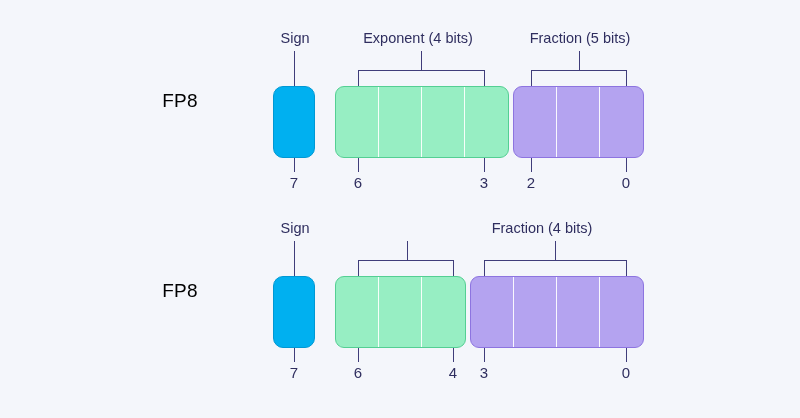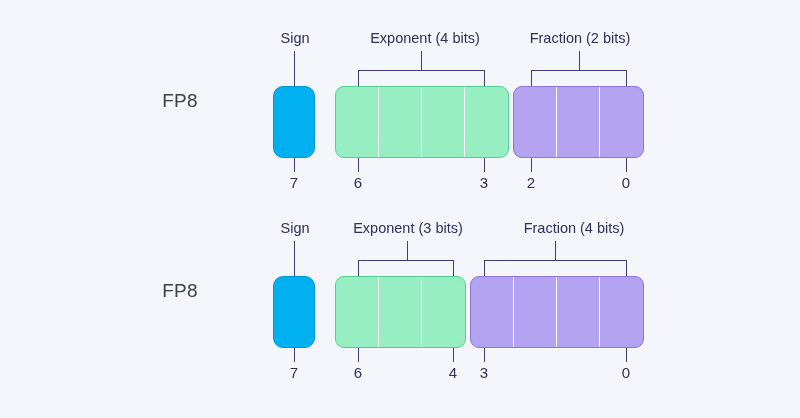--- a/index.html
+++ b/index.html
@@ -19,21 +19,21 @@
     height: 418px;
   }
   .row {
     position: absolute;
     left: 0;
     width: 800px;
   }
   .row-label {
     position: absolute;
     text-align: center;
-    color: #404040;
+    color: #000000;
     font-size: 19px;
     line-height: 26px;
     font-weight: 400;
     letter-spacing: 0.2px;
   }
   .row-label span { display: block; }
 
   
   .caption {
     position: absolute;
@@ -100,27 +100,27 @@
 
   <div class="row" style="top:0;height:209px;">
 
     <div class="row-label" style="left:120px; top:88px; width:120px;">
       <span>FP8</span>
     </div>
 
     <div class="caption" style="left:255px; top:30px; width:80px;">Sign</div>
     <div class="vline" style="left:294px; top:51px; height:35px;"></div>
 
-    <div class="caption" style="left:335px; top:30px; width:180px;">Exponent (4 bits)</div>
+    <div class="caption" style="left:328px; top:30px; width:180px;">Exponent (4 bits)</div>
     <div class="vline" style="left:421px; top:51px; height:20px;"></div>
     <div class="hline" style="left:358px; top:70px; width:127px;"></div>
     <div class="vline" style="left:358px; top:70px; height:16px;"></div>
     <div class="vline" style="left:484px; top:70px; height:16px;"></div>
 
-    <div class="caption" style="left:490px; top:30px; width:180px;">Fraction (2 bits)</div>
+    <div class="caption" style="left:490px; top:30px; width:180px;">Fraction (5 bits)</div>
     <div class="vline" style="left:579px; top:51px; height:20px;"></div>
     <div class="hline" style="left:531px; top:70px; width:96px;"></div>
     <div class="vline" style="left:531px; top:70px; height:16px;"></div>
     <div class="vline" style="left:626px; top:70px; height:16px;"></div>
 
     <div class="field field-sign" style="left:273px; top:86px; width:42px; height:72px;">
       <div class="cell" style="width:100%;"></div>
     </div>
 
     <div class="field field-exp" style="left:335px; top:86px; width:174px; height:72px;">
@@ -151,27 +151,26 @@
 
   <div class="row" style="top:190px;height:228px;">
 
     <div class="row-label" style="left:120px; top:88px; width:120px;">
       <span>FP8</span>
     </div>
 
     <div class="caption" style="left:255px; top:30px; width:80px;">Sign</div>
     <div class="vline" style="left:294px; top:51px; height:35px;"></div>
 
-    <div class="caption" style="left:318px; top:30px; width:180px;">Exponent (3 bits)</div>
     <div class="vline" style="left:407px; top:51px; height:20px;"></div>
     <div class="hline" style="left:358px; top:70px; width:96px;"></div>
     <div class="vline" style="left:358px; top:70px; height:16px;"></div>
     <div class="vline" style="left:453px; top:70px; height:16px;"></div>
 
-    <div class="caption" style="left:484px; top:30px; width:180px;">Fraction (4 bits)</div>
+    <div class="caption" style="left:452px; top:30px; width:180px;">Fraction (4 bits)</div>
     <div class="vline" style="left:555px; top:51px; height:20px;"></div>
     <div class="hline" style="left:484px; top:70px; width:143px;"></div>
     <div class="vline" style="left:484px; top:70px; height:16px;"></div>
     <div class="vline" style="left:626px; top:70px; height:16px;"></div>
 
     <div class="field field-sign" style="left:273px; top:86px; width:42px; height:72px;">
       <div class="cell" style="width:100%;"></div>
     </div>
 
     <div class="field field-exp" style="left:335px; top:86px; width:131px; height:72px;">

